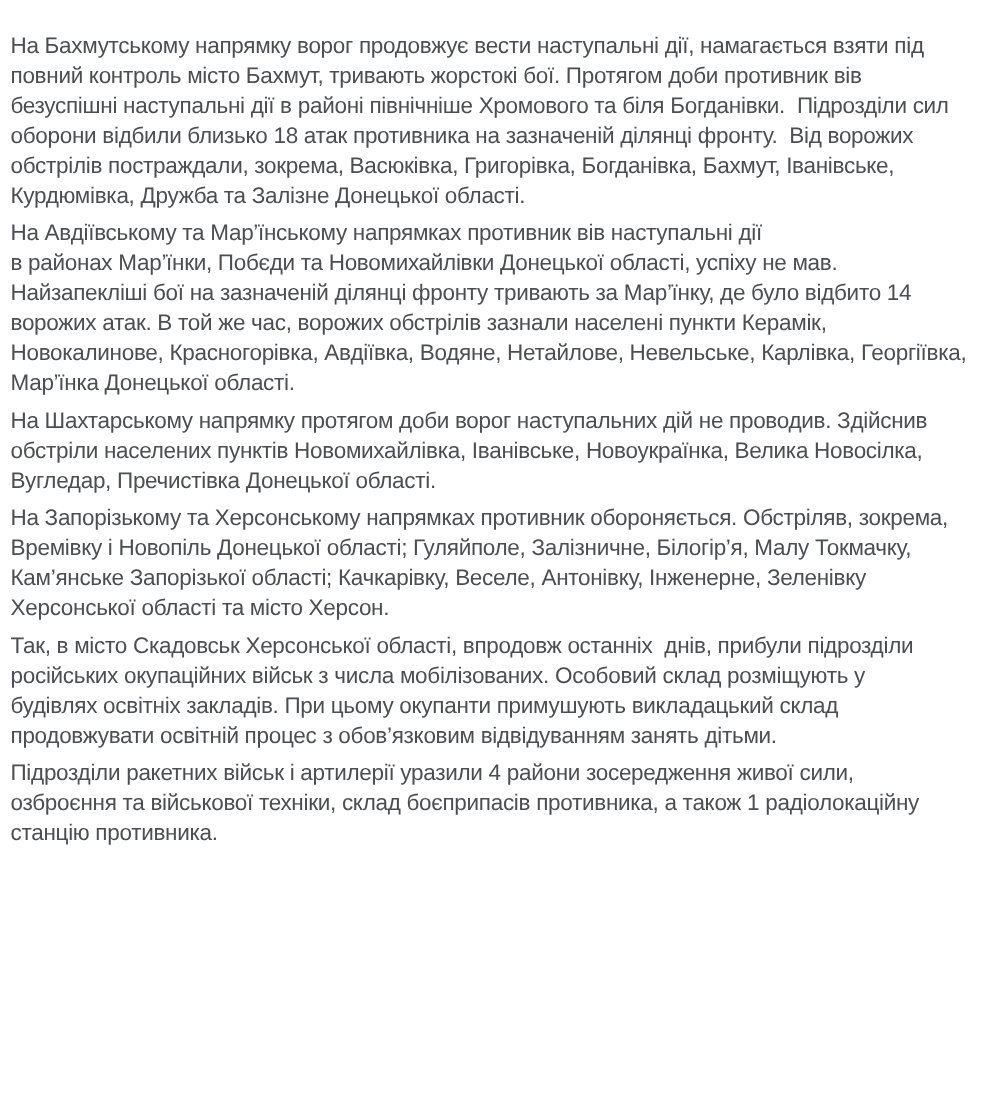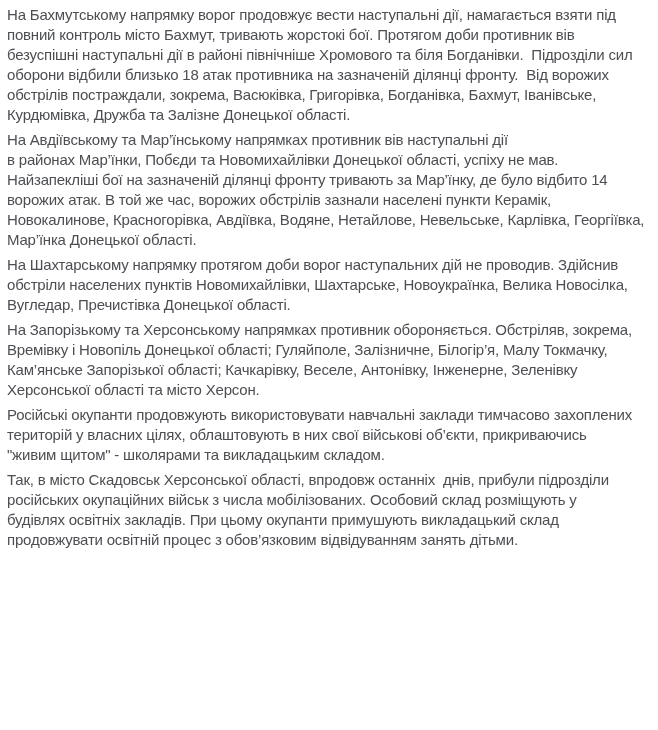--- a/index.html
+++ b/index.html
@@ -14,20 +14,21 @@
     font-family: "Liberation Sans", "DejaVu Sans", sans-serif;
   }
   .post-body {
     box-sizing: border-box;
     width: 658px;
     padding: 5px 4px 0 7px;
     font-size: 15px;
     line-height: 20px;
     letter-spacing: -0.2px;
     color: #4c4e52;
+    margin-top: 16px;
   }
   .post-body p {
     margin: 0 0 5px 0;
     white-space: pre-line; 
   }
 </style>
 </head>
 <body>
 
 <article class="post-body">
@@ -37,26 +38,26 @@
 оборони відбили близько 18 атак противника на зазначеній ділянці фронту.&nbsp; Від ворожих
 обстрілів постраждали, зокрема, Васюківка, Григорівка, Богданівка, Бахмут, Іванівське,
 Курдюмівка, Дружба та Залізне Донецької області.</p>
   <p>На Авдіївському та Мар’їнському напрямках противник вів наступальні дії
 в районах Мар’їнки, Побєди та Новомихайлівки Донецької області, успіху не мав.
 Найзапекліші бої на зазначеній ділянці фронту тривають за Мар’їнку, де було відбито 14
 ворожих атак. В той же час, ворожих обстрілів зазнали населені пункти Керамік,
 Новокалинове, Красногорівка, Авдіївка, Водяне, Нетайлове, Невельське, Карлівка, Георгіївка,
 Мар’їнка Донецької області.</p>
   <p>На Шахтарському напрямку протягом доби ворог наступальних дій не проводив. Здійснив
-обстріли населених пунктів Новомихайлівки, Шахтарське, Новоукраїнка, Велика Новосілка,
+обстріли населених пунктів Новомихайлівка, Іванівське, Новоукраїнка, Велика Новосілка,
 Вугледар, Пречистівка Донецької області.</p>
   <p>На Запорізькому та Херсонському напрямках противник обороняється. Обстріляв, зокрема,
 Времівку і Новопіль Донецької області; Гуляйполе, Залізничне, Білогір’я, Малу Токмачку,
 Кам’янське Запорізької області; Качкарівку, Веселе, Антонівку, Інженерне, Зеленівку
 Херсонської області та місто Херсон.</p>
-  <p>Російські окупанти продовжують використовувати навчальні заклади тимчасово захоплених
-територій у власних цілях, облаштовують в них свої військові об’єкти, прикриваючись
-"живим щитом" - школярами та викладацьким складом.</p>
   <p>Так, в місто Скадовськ Херсонської області, впродовж останніх&nbsp; днів, прибули підрозділи
 російських окупаційних військ з числа мобілізованих. Особовий склад розміщують у
 будівлях освітніх закладів. При цьому окупанти примушують викладацький склад
 продовжувати освітній процес з обов’язковим відвідуванням занять дітьми.</p>
+  <p>Підрозділи ракетних військ і артилерії уразили 4 райони зосередження живої сили,
+озброєння та військової техніки, склад боєприпасів противника, а також 1 радіолокаційну
+станцію противника.</p>
 </article>
 
 </body></html>

